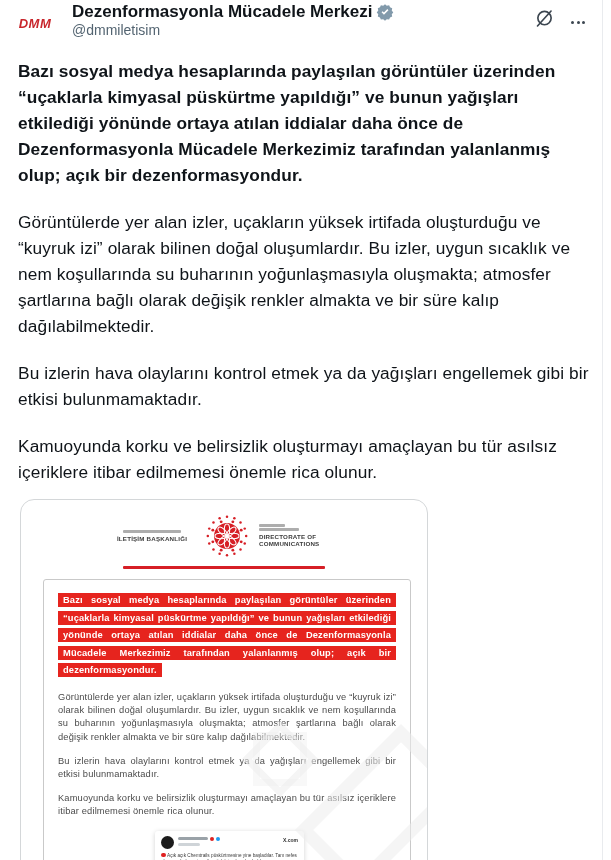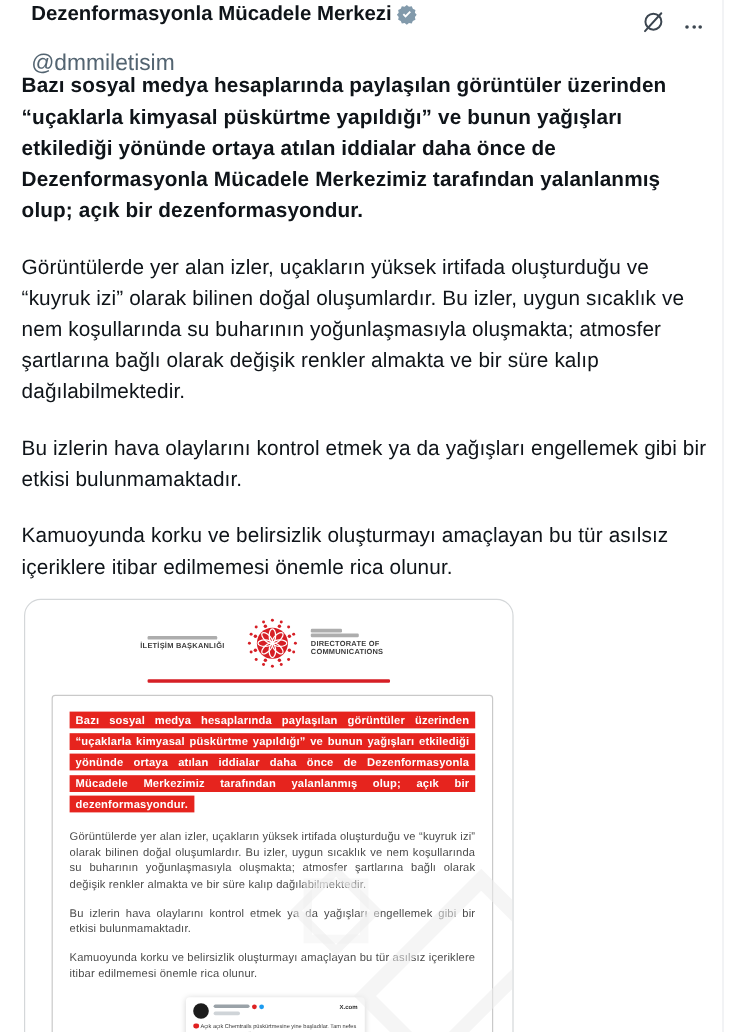--- a/index.html
+++ b/index.html
@@ -10,21 +10,21 @@
 
   
   .tw-header { display:flex; align-items:flex-start; padding:2px 26px 0 12px; height:52px; }
   .avatar { width:46px; height:46px; border-radius:50%; background:#ffffff; flex:0 0 46px;
             display:flex; align-items:center; justify-content:center; margin-top:-2px; }
   .avatar span { color:#c8262c; font-weight:800; font-style:italic; font-size:13px; letter-spacing:.5px; }
   .author-block { margin-left:14px; flex:1 1 auto; min-width:0; }
   .author-line { display:flex; align-items:flex-start; gap:4px; }
   .author-name { font-size:17px; font-weight:700; color:#0f1419; white-space:nowrap; }
   .badge { width:18px; height:18px; flex:0 0 18px; margin-top:1px; }
-  .author-handle { font-size:19px; color:#536471; margin-top:20px; }
+  .author-handle { font-size:14px; color:#536471; margin-top:0; }
   .header-actions { display:flex; align-items:center; gap:16px; margin-top:6px; color:#3c4650; }
   .grok-btn svg { display:block; }
   .more-btn { display:flex; gap:2.5px; align-items:center; padding-top:8px; cursor:pointer; }
   .more-btn i { width:3px; height:3px; border-radius:50%; background:#3c4650; display:block; }
 
   
   .tw-text { padding:6px 22px 0 18px; color:#0f1419; font-size:17.3px; line-height:26px; letter-spacing:.1px; }
   .tw-text p + p { margin-top:21px; }
   .tw-text .lead { font-weight:700; }
 
@@ -74,20 +74,23 @@
   .wm-star2 { left:232px; top:232px; width:54px; height:54px; z-index:2; border-color:rgba(240,240,240,.45); }
   .wm-chv1 { left:305px; top:255px; width:150px; height:150px; border-width:13px; transform:rotate(45deg); z-index:2; }
   .wm-chv2 { left:345px; top:330px; width:130px; height:130px; border-width:12px; transform:rotate(45deg); z-index:2; }
 </style>
 </head>
 <body>
 
 <div class="col-divider"></div>
 
 <div class="tw-header">
+  <div class="avatar">
+    <span>DMM</span>
+  </div>
   <div class="author-block">
     <div class="author-line">
       <span class="author-name">Dezenformasyonla Mücadele Merkezi</span>
       <svg class="badge" viewBox="0 0 24 24">
         <path fill="#829aab" d="M12 1.5l2.4 2 3.1-.6 1.2 2.9 2.9 1.2-.6 3.1 2 2.4-2 2.4.6 3.1-2.9 1.2-1.2 2.9-3.1-.6-2.4 2-2.4-2-3.1.6-1.2-2.9-2.9-1.2.6-3.1-2-2.4 2-2.4-.6-3.1 2.9-1.2 1.2-2.9 3.1.6z"></path>
         <path fill="#ffffff" d="M10.6 15.6l-3.2-3.2 1.5-1.5 1.7 1.7 4.5-4.5 1.5 1.5z"></path>
       </svg>
     </div>
     <div class="author-handle">@dmmiletisim</div>
   </div>

